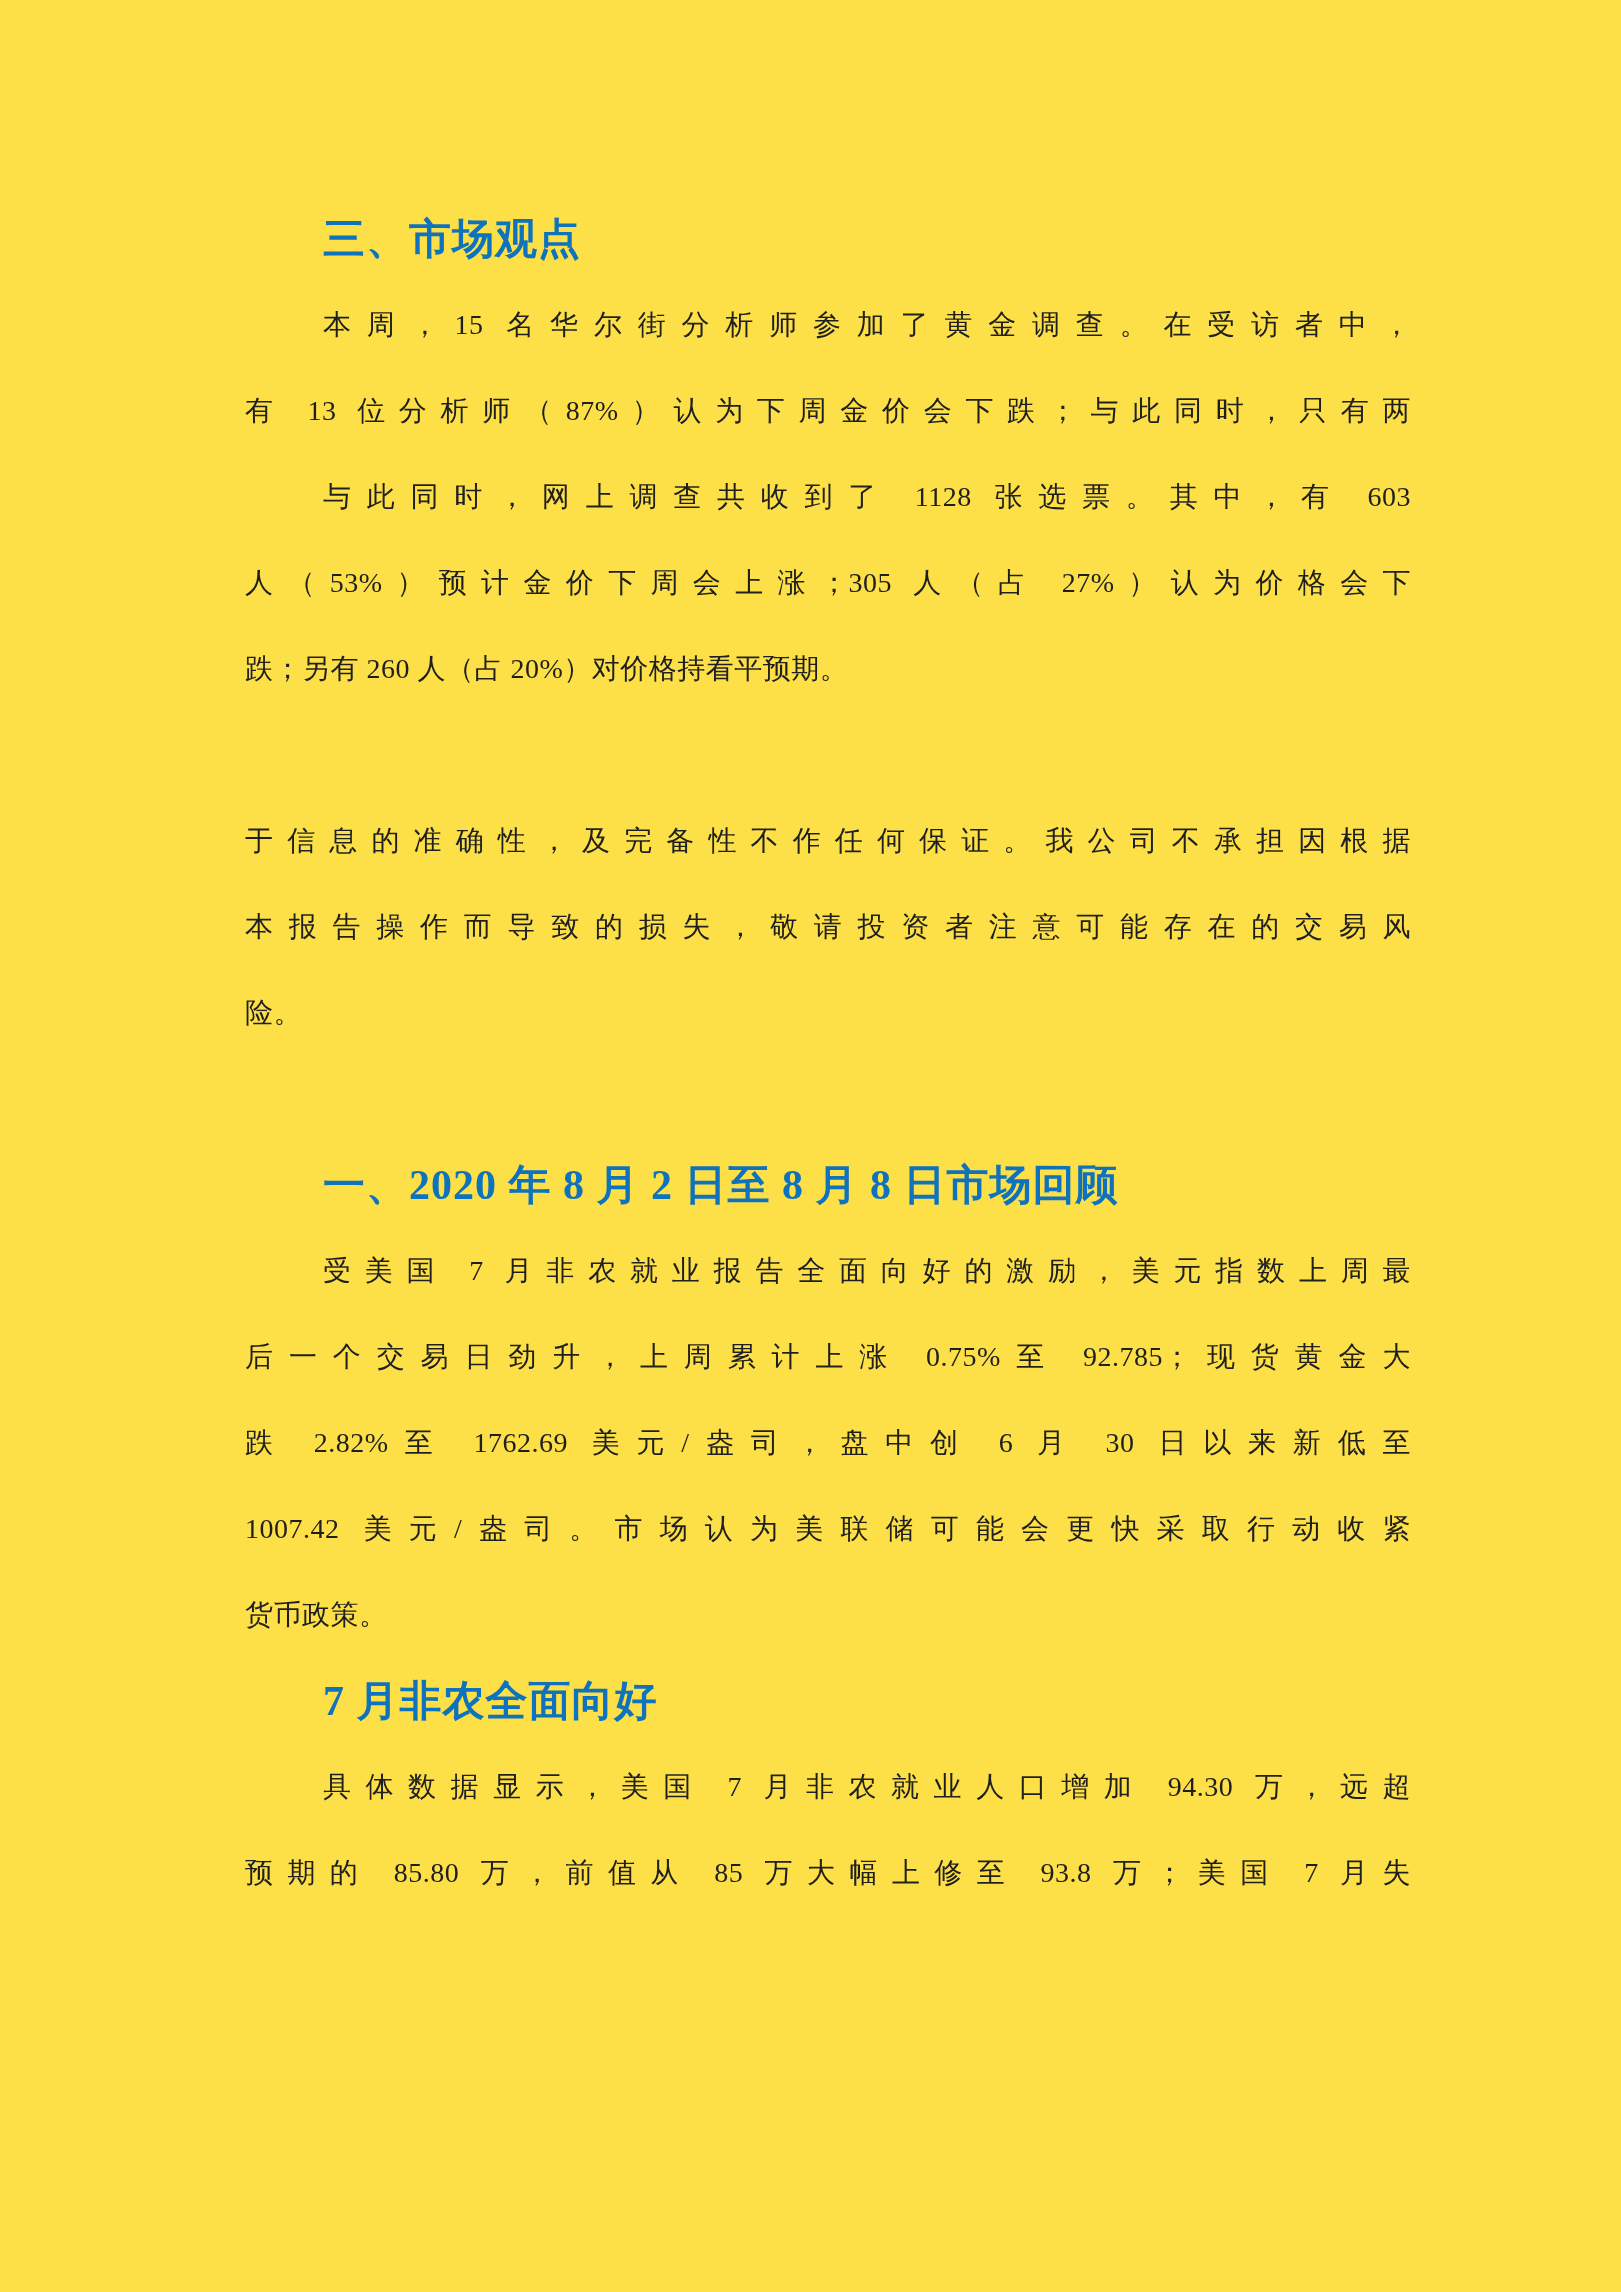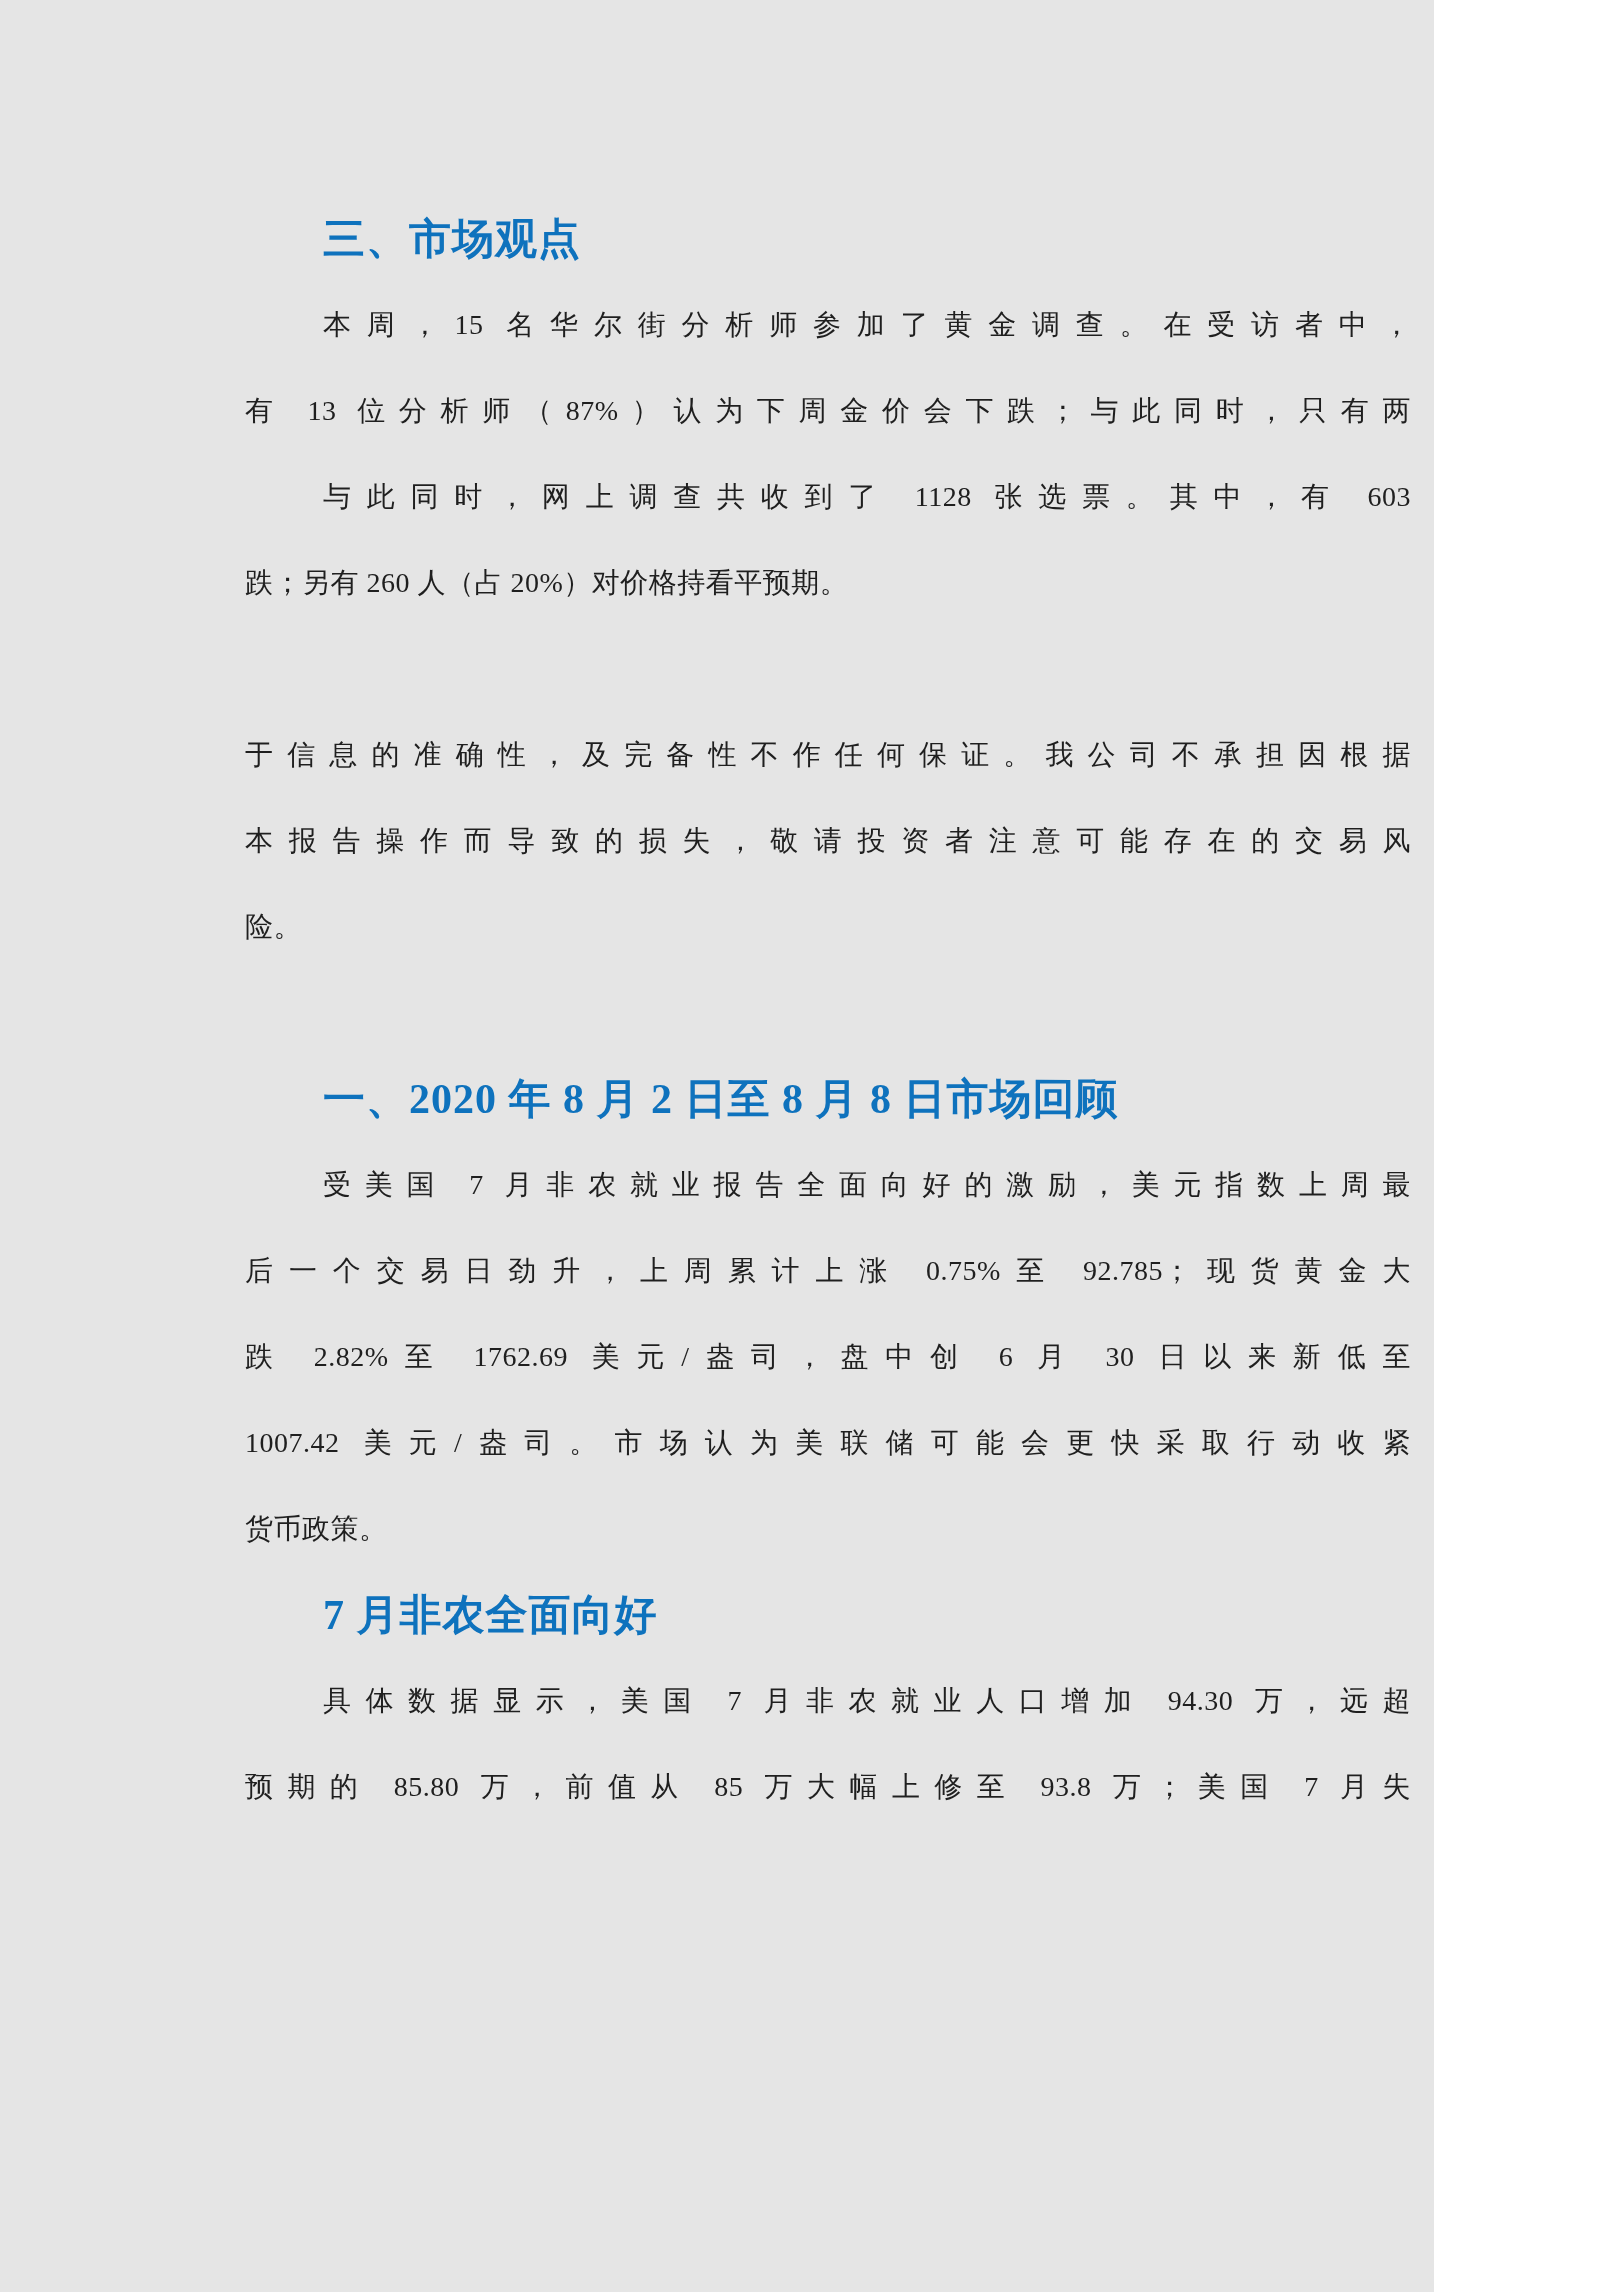--- a/index.html
+++ b/index.html
@@ -2,23 +2,23 @@
 <html><head>
 <meta charset="utf-8">
 <style>
   html, body {
     margin: 0;
     padding: 0;
     background: #ffffff;
   }
   .page {
     position: relative;
-    width: 1434px;
+    width: 1621px;
     height: 2293px;
-    background: #e5e5e5;
+    background: #fde047;
     overflow: hidden;
     font-family: "Liberation Serif", "DejaVu Serif", serif;
   }
   .content {
     position: absolute;
     left: 245px;
     top: 196px;
     width: 1166px;
   }
   .line {
@@ -47,20 +47,21 @@
 </style>
 </head>
 <body>
 
 <div class="page">
   <div class="content">
       <div class="line heading" style="color: rgb(14, 114, 189);">三、市场观点</div>
       <div class="line indent fill">本周，15 名华尔街分析师参加了黄金调查。在受访者中，</div>
       <div class="line fill">有 13 位分析师（87%）认为下周金价会下跌；与此同时，只有两</div>
       <div class="line indent fill">与此同时，网上调查共收到了 1128 张选票。其中，有 603</div>
+      <div class="line fill">人（53%）预计金价下周会上涨；305 人（占 27%）认为价格会下</div>
       <div class="line">跌；另有 260 人（占 20%）对价格持看平预期。</div>
       <div class="spacer"></div>
       <div class="line fill">于信息的准确性，及完备性不作任何保证。我公司不承担因根据</div>
       <div class="line fill">本报告操作而导致的损失，敬请投资者注意可能存在的交易风</div>
       <div class="line">险。</div>
       <div class="spacer"></div>
       <div class="line heading" style="color: rgb(14, 114, 189);">一、2020 年 8 月 2 日至 8 月 8 日市场回顾</div>
       <div class="line indent fill">受美国 7 月非农就业报告全面向好的激励，美元指数上周最</div>
       <div class="line fill">后一个交易日劲升，上周累计上涨 0.75%至 92.785；现货黄金大</div>
       <div class="line fill">跌 2.82%至 1762.69 美元/盎司，盘中创 6 月 30 日以来新低至</div>

